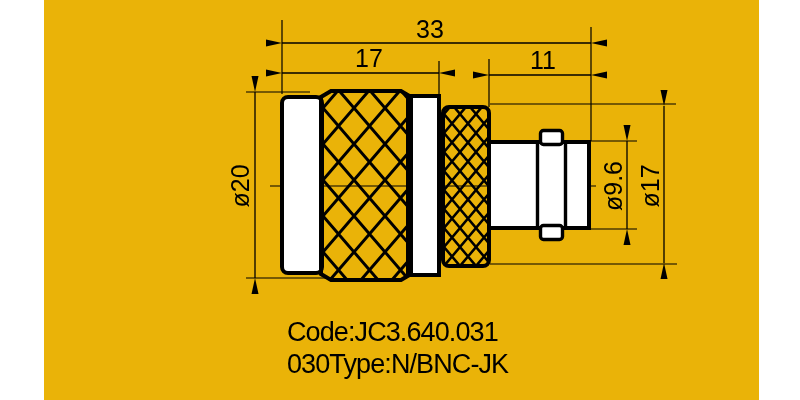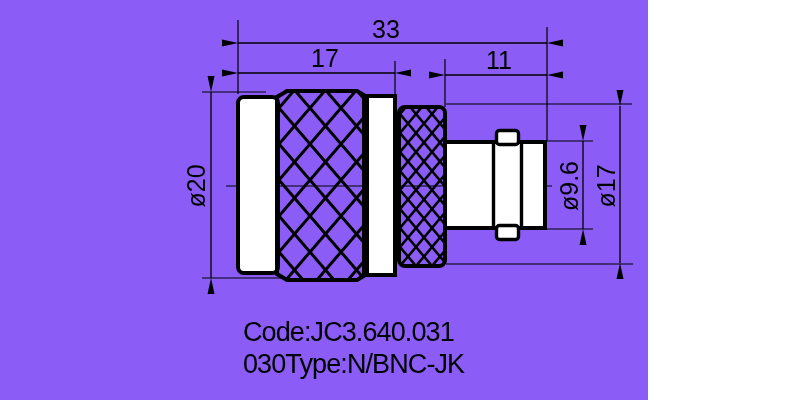--- a/index.html
+++ b/index.html
@@ -6,23 +6,24 @@
     margin: 0;
     padding: 0;
     background: #ffffff;
     width: 800px;
     height: 400px;
     overflow: hidden;
     font-family: "Liberation Sans", sans-serif;
   }
   .canvas-wrap {
     position: relative;
-    width: 648px;
+    width: 715px;
     height: 400px;
-    background: #8b5cf6;
+    background: #eab308;
+    margin-left: 44px;
   }
   svg { display: block; }
   .outline   { stroke: #000; stroke-width: 4;   fill: #fff; }
   .outline-thin { stroke: #000; stroke-width: 3.4; fill: none; }
   .dimline   { stroke: #000; stroke-width: 1.3; fill: none; }
   .extline   { stroke: #000; stroke-width: 1.2; fill: none; }
   .centerline{ stroke: #000; stroke-width: 1.2; fill: none; }
   .dim-text  {
     font-family: "Liberation Sans", "DejaVu Sans", sans-serif;
     font-size: 25px;

